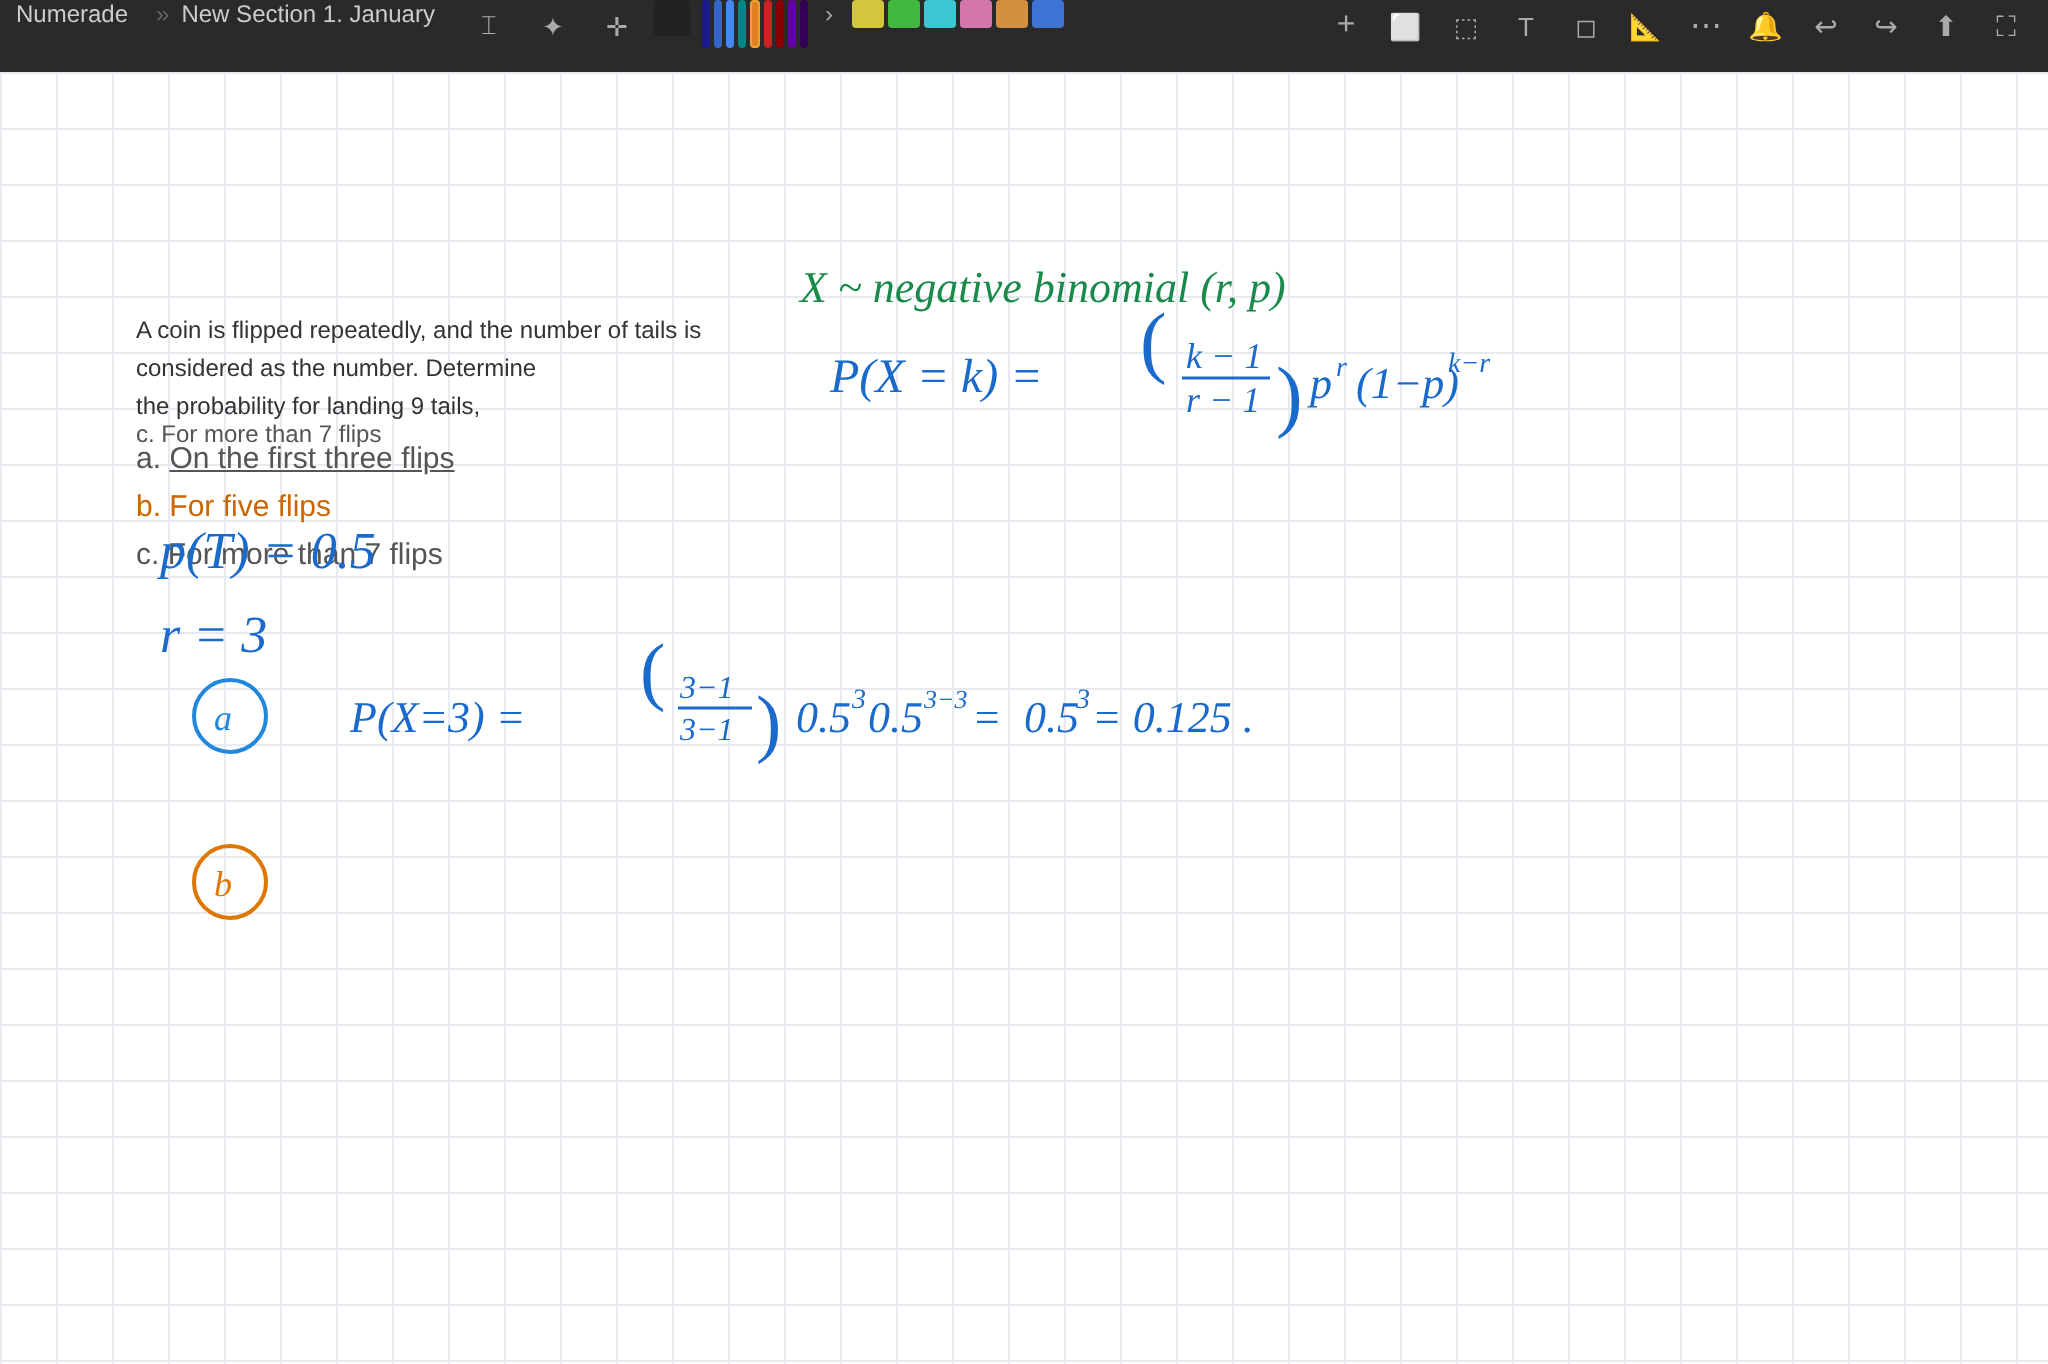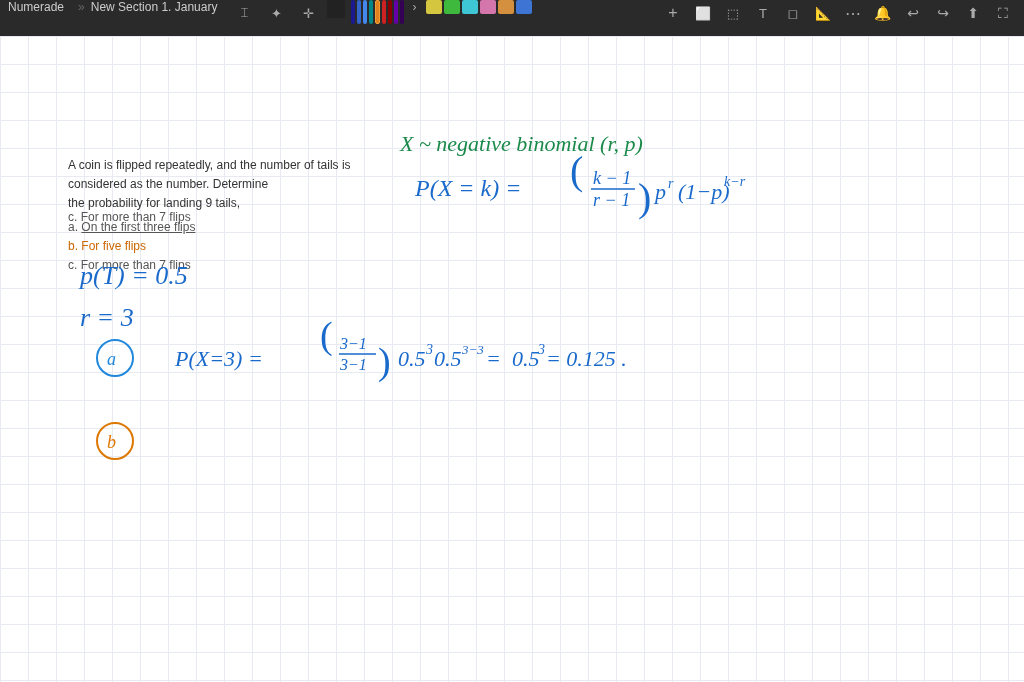--- a/index.html
+++ b/index.html
@@ -98,21 +98,21 @@
       left: 68px;
       font-size: 12px;
       color: #333;
       line-height: 1.6;
       margin-top: 36px;
     }
 
     .problem-text .underline { text-decoration: underline; }
 
     .sub-item {
-      font-size: 12px;
+      font-size: 15px;
       color: #555;
     }
 
     .sub-item-active {
       color: #cc6600;
     }
 
     
     .math-area {
       position: absolute;

